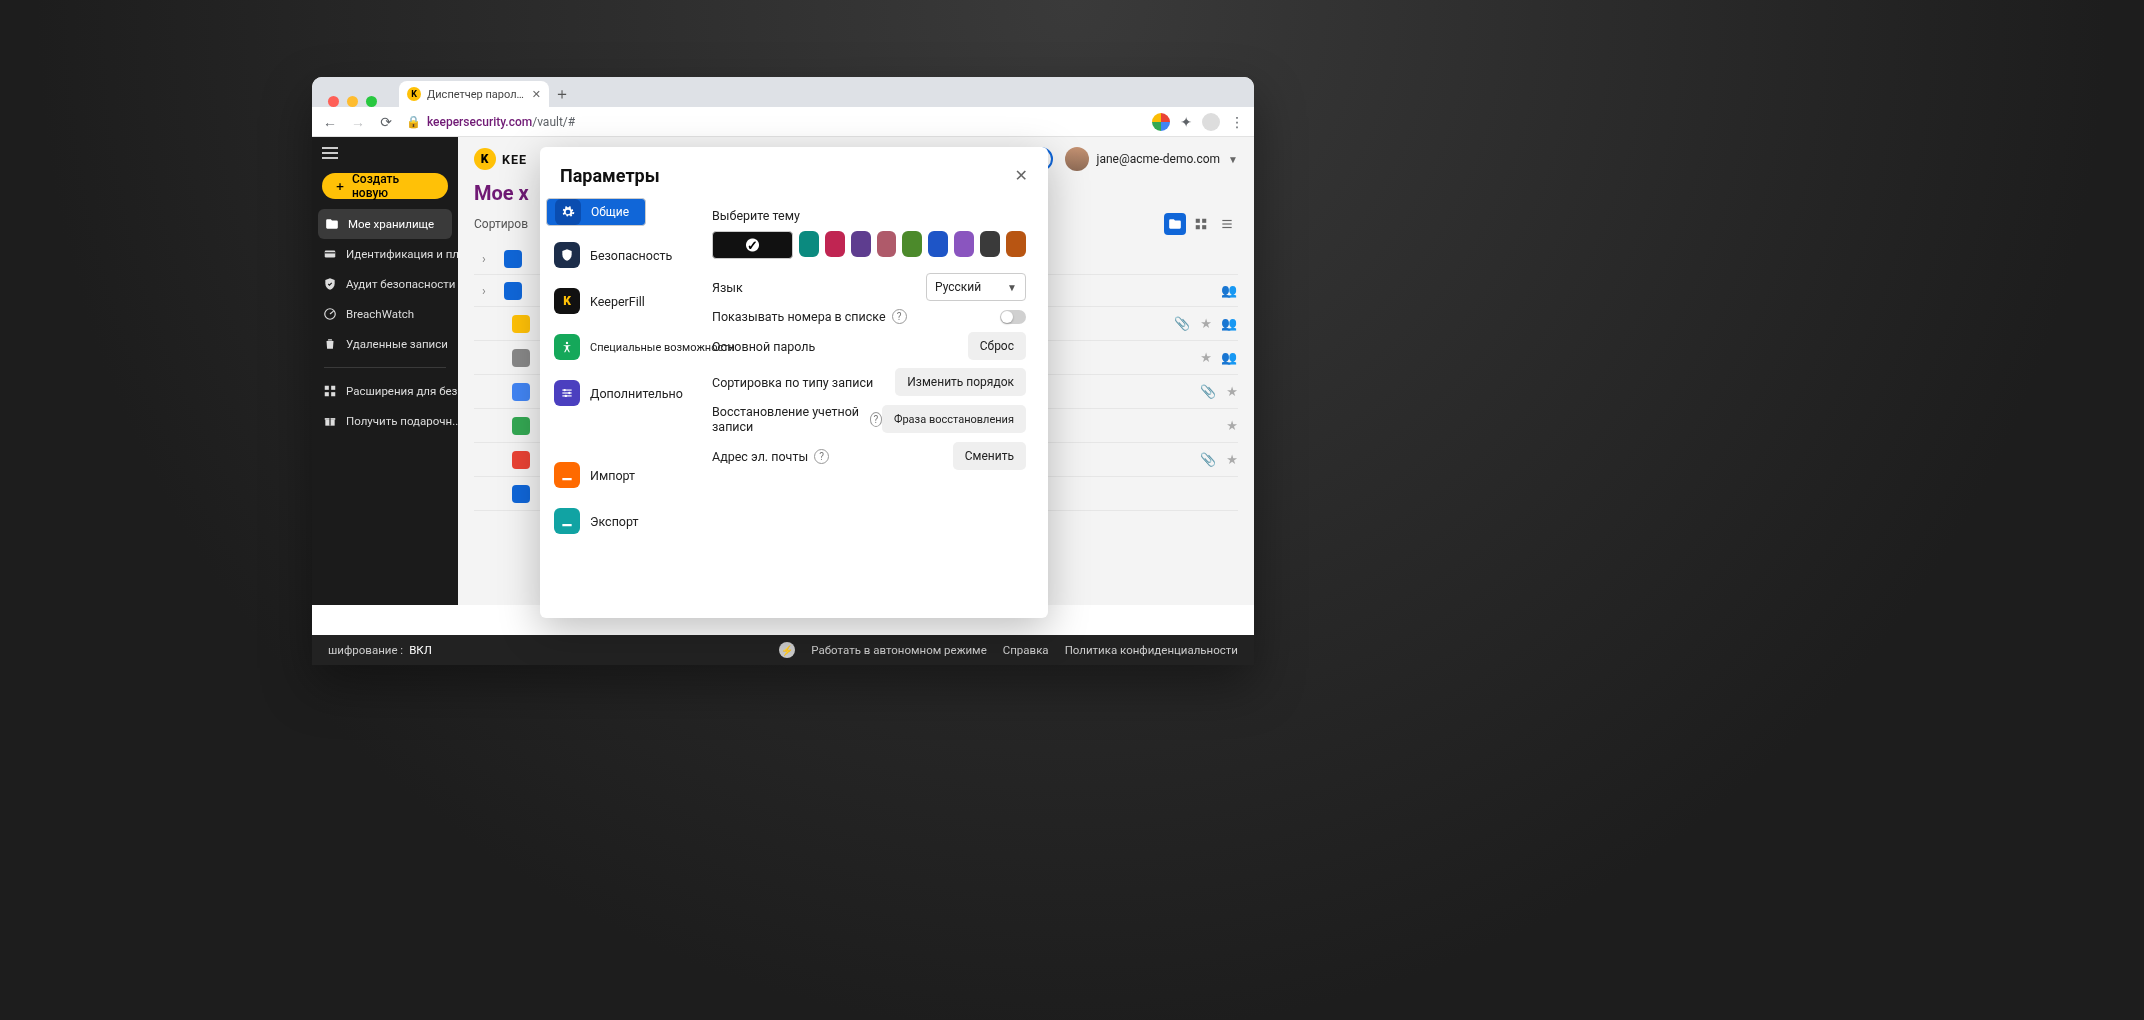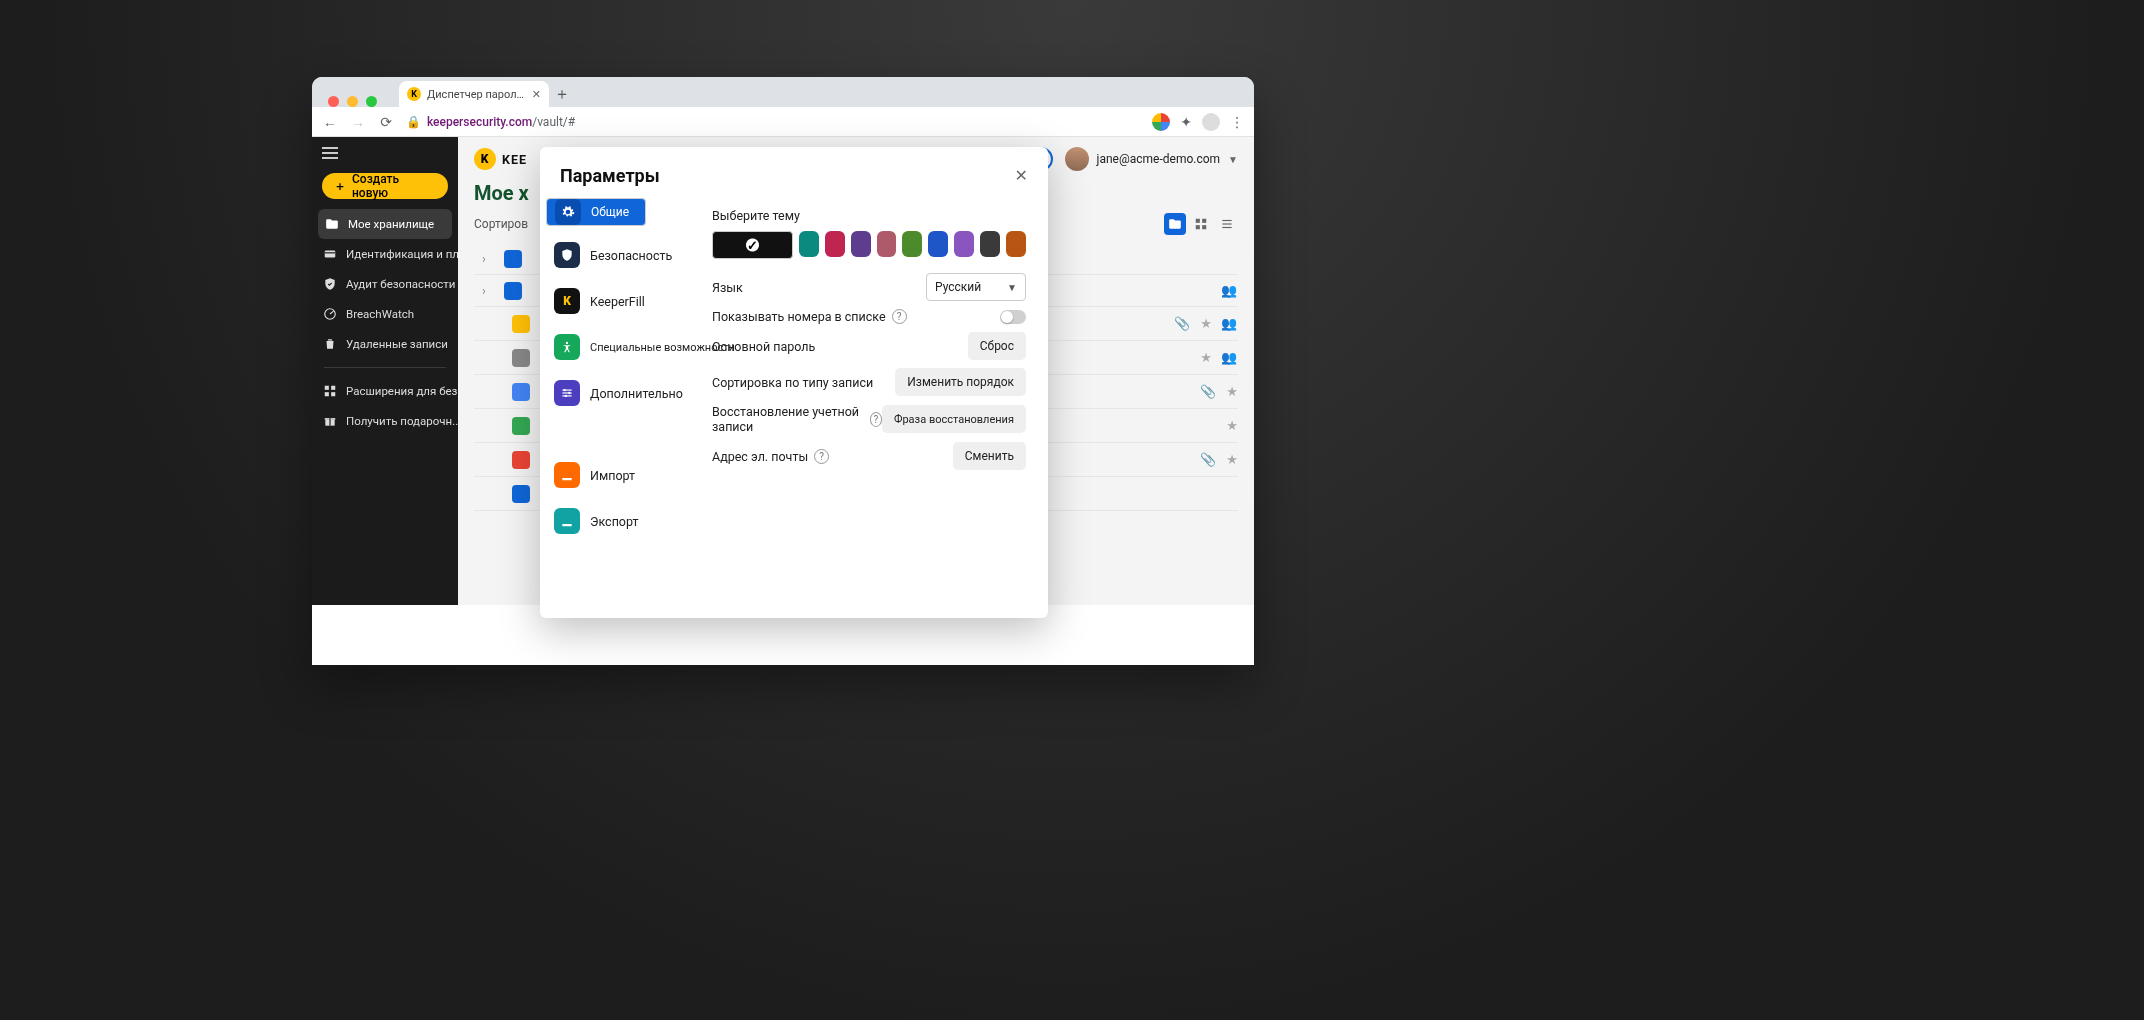--- a/index.html
+++ b/index.html
@@ -93,21 +93,21 @@
     display:flex;align-items:center;justify-content:center;font-size:12px;font-weight:900;color:#000;
   }
   .topbar .sp{flex:1}
   .globe{
     width:24px;height:24px;border-radius:50%;border:2px solid #1066d8;
     display:flex;align-items:center;justify-content:center;color:#1066d8;position:relative;
   }
   .user{display:flex;align-items:center;gap:8px;font-size:12px;color:#222}
   .avatar{width:24px;height:24px;border-radius:50%;background:linear-gradient(#c49272,#8e6b56)}
   .mainhdr{padding:0 16px 8px;display:flex;align-items:center;gap:12px}
-  .mainhdr h1{font-size:20px;font-weight:700;color:#14532d}
+  .mainhdr h1{font-size:20px;font-weight:700;color:#701a75}
   .subrow{padding:0 16px 8px;display:flex;align-items:center;font-size:12px;color:#555}
   .viewbtns{margin-left:auto;display:flex;gap:4px}
   .vbtn{width:22px;height:22px;border-radius:4px;display:flex;align-items:center;justify-content:center;color:#666}
   .vbtn.active{background:#1066d8;color:#fff}
   .listrow{
     margin:0 16px;height:34px;border-bottom:1px solid #e6e6e6;
     display:flex;align-items:center;gap:10px;color:#555;
   }
   .listrow.folder{height:32px}
   .listrow .chev{width:20px;text-align:center;color:#888}
@@ -400,20 +400,32 @@
               <span>★</span>
             </span>
           </div>
         <div class="listrow">
             <span style="width:28px"></span>
             <span class="ricon" style="background:#1066d8"></span>
           </div>
       </div>
     </div>
 
+    <div class="footer">
+      <div class="pill">
+        <span>шифрование :</span>
+        <span style="color:#fff">ВКЛ</span>
+      </div>
+      <div class="rightlinks">
+        <span style="width:16px;height:16px;border-radius:50%;background:#ccc;color:#222;display:flex;align-items:center;justify-content:center;font-size:10px">⚡</span>
+        <a>Работать в автономном режиме</a>
+        <a>Справка</a>
+        <a>Политика конфиденциальности</a>
+      </div>
+    </div>
   </div>
 
   <div class="modal">
     <div class="mhdr">
       <h2>Параметры</h2>
       <span class="close">✕</span>
     </div>
     <div class="mbody">
       <div class="mtabs">
         <div class="mtab sel">

